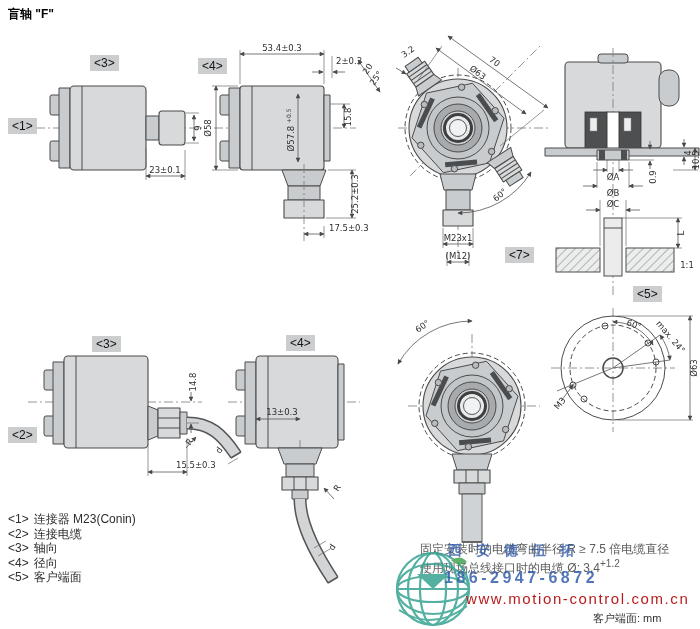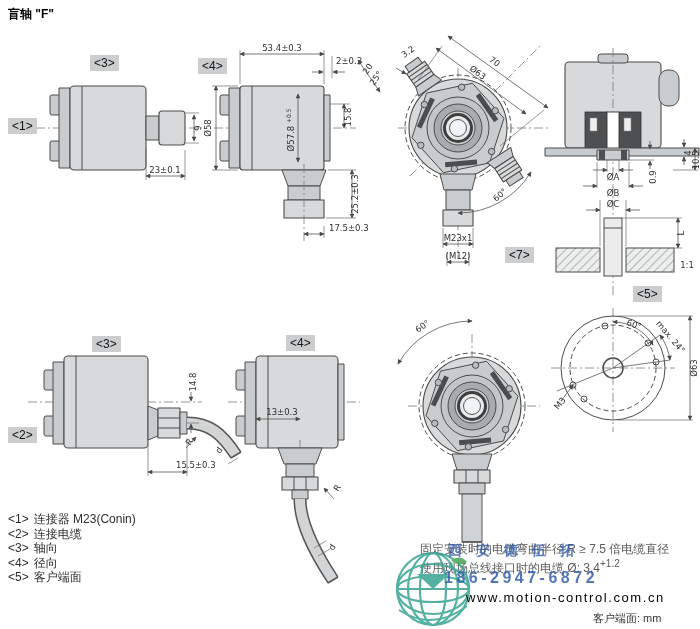--- a/index.html
+++ b/index.html
@@ -8,21 +8,21 @@
   .abs{position:absolute}
   .title{font-weight:bold;font-size:12px;color:#000;white-space:nowrap}
   .tag{position:absolute;background:#cbcdce;color:#141414;font-size:12px;padding:0 4px;
        line-height:16px;white-space:nowrap}
   .legend{font-size:12px;color:#2d2d2d;line-height:14.5px;white-space:nowrap}
   .legend span{display:inline-block}
   .legend .lt{margin-right:5px}
   .notes{font-size:12px;color:#5c5c5c;line-height:13.5px;white-space:nowrap}
   .notes sup{font-size:10px}
   .units{font-size:11px;color:#333;white-space:nowrap}
-  .url{color:#000000;font-size:13px;letter-spacing:1.6px;white-space:nowrap}
+  .url{color:#b91c1c;font-size:15px;letter-spacing:1.6px;white-space:nowrap}
   .wm-co{color:rgba(45,88,168,.78);font-size:14px;font-weight:bold;letter-spacing:14px;white-space:nowrap}
   .wm-ph{color:rgba(45,88,168,.82);font-size:16px;font-weight:bold;letter-spacing:3.5px;white-space:nowrap}
   
   .s{stroke:#4b4b4b;stroke-width:1.1;fill:#d7d9da;stroke-linejoin:round}
   .s2{stroke:#4b4b4b;stroke-width:1;fill:#c9ccce;stroke-linejoin:round}
   .s3{stroke:#4b4b4b;stroke-width:1;fill:#ececec}
   .nf{fill:none;stroke:#4b4b4b;stroke-width:1}
   .dashc{stroke-dasharray:5 3}
   .cl{stroke:#7a7a7a;stroke-width:.8;fill:none;stroke-dasharray:9 3 2 3}
   .dim{stroke:#555;stroke-width:.8;fill:none}

